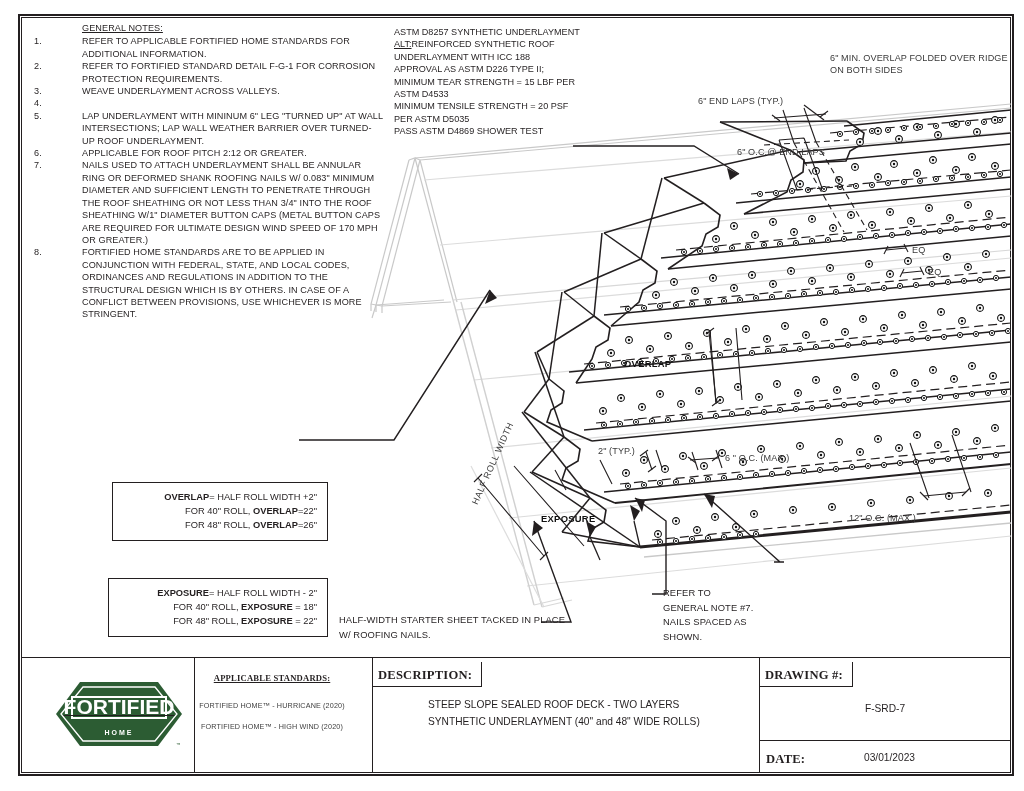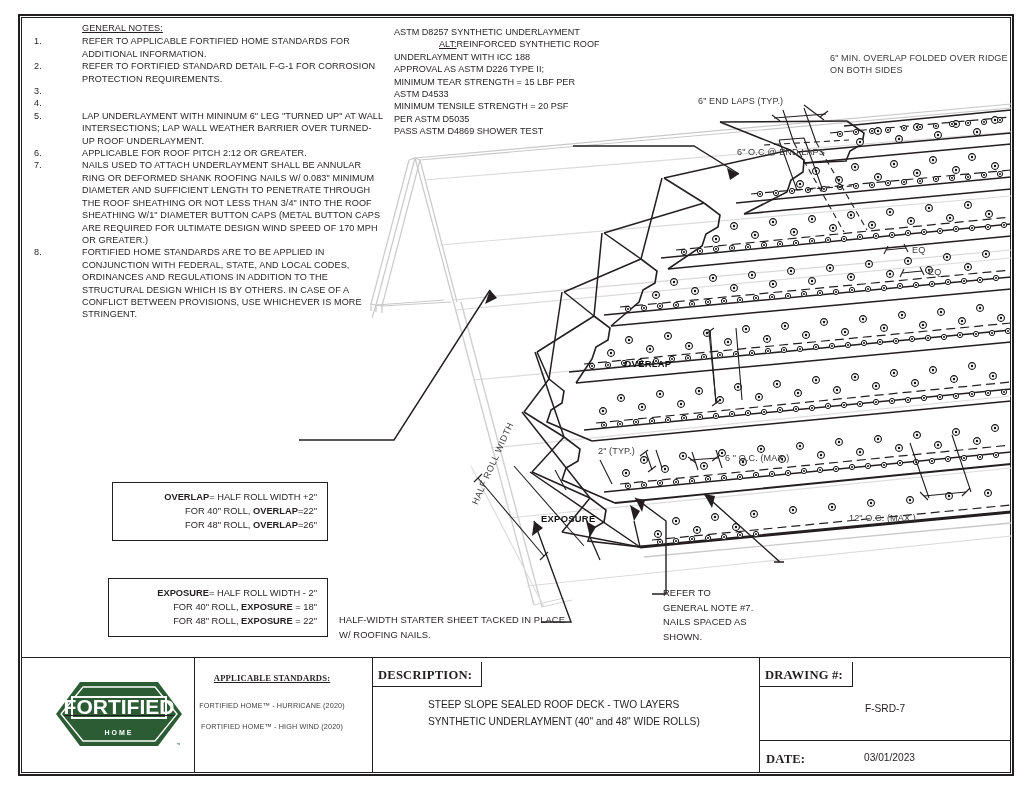--- a/index.html
+++ b/index.html
@@ -10,21 +10,21 @@
 
   
   .notes{position:absolute;left:30px;top:22px;width:350px;font-size:9.1px;line-height:12.4px;letter-spacing:.1px;}
   .notes .hdr{margin-left:48px;text-decoration:underline;font-size:9.1px;margin-bottom:1px;}
   .note{display:flex;margin-bottom:0px;}
   .note .num{width:48px;flex:0 0 48px;}
   .note .txt{flex:1;}
 
   
   .astm{position:absolute;left:390px;top:26px;width:210px;font-size:9.1px;line-height:12.4px;}
-  .astm u{text-decoration:underline;margin-left:45px;}
+  .astm u{text-decoration:underline;}
 
   
   .ann{position:absolute;font-size:9.1px;line-height:12.3px;letter-spacing:.1px;color:#3a3a3a;}
   .ann.dark{color:#231f20;}
   .annb{position:absolute;font-size:9.4px;font-weight:bold;letter-spacing:.3px;color:#111;}
 
   
   .fbox{position:absolute;border:1.6px solid #231f20;background:#fff;padding:7px 10px 8px 10px;font-size:9.3px;line-height:14px;text-align:right;}
   .fbox b{font-weight:bold;}
 
@@ -574,20 +574,21 @@
     <div class="note">
         <div class="num">1.</div>
         <div class="txt">REFER TO APPLICABLE FORTIFIED HOME STANDARDS FOR ADDITIONAL INFORMATION.</div>
       </div>
     <div class="note">
         <div class="num">2.</div>
         <div class="txt">REFER TO FORTIFIED STANDARD DETAIL F-G-1 FOR CORROSION PROTECTION REQUIREMENTS.</div>
       </div>
     <div class="note">
         <div class="num">3.</div>
+        <div class="txt">WEAVE UNDERLAYMENT ACROSS VALLEYS.</div>
       </div>
     <div class="note">
         <div class="num">4.</div>
       </div>
     <div class="note">
         <div class="num">5.</div>
         <div class="txt">LAP UNDERLAYMENT WITH MININUM 6" LEG "TURNED UP" AT WALL INTERSECTIONS; LAP WALL WEATHER BARRIER OVER TURNED-UP ROOF UNDERLAYMENT.</div>
       </div>
     <div class="note">
         <div class="num">6.</div>

